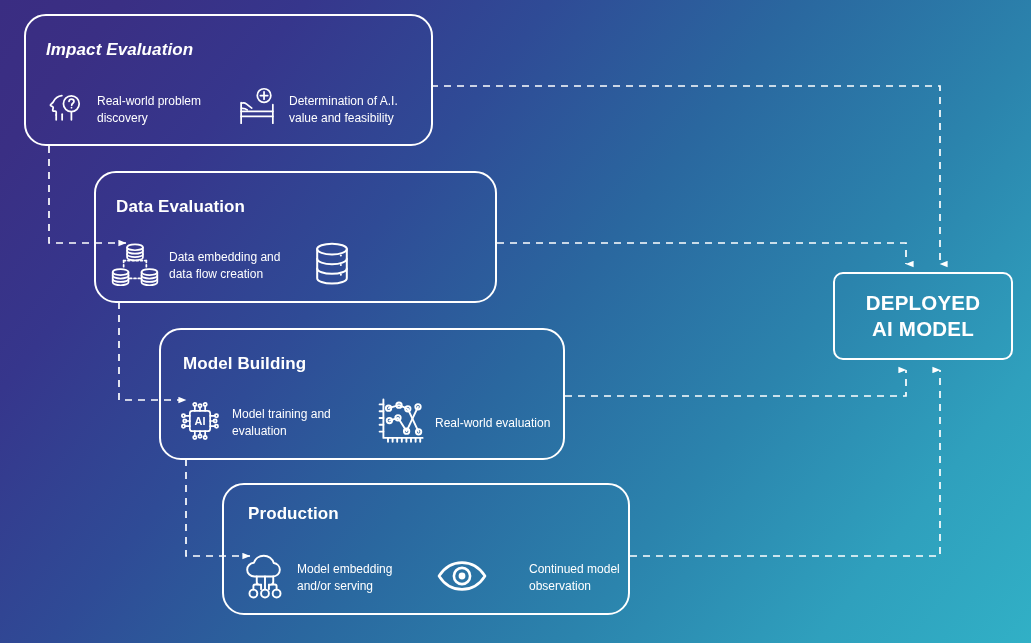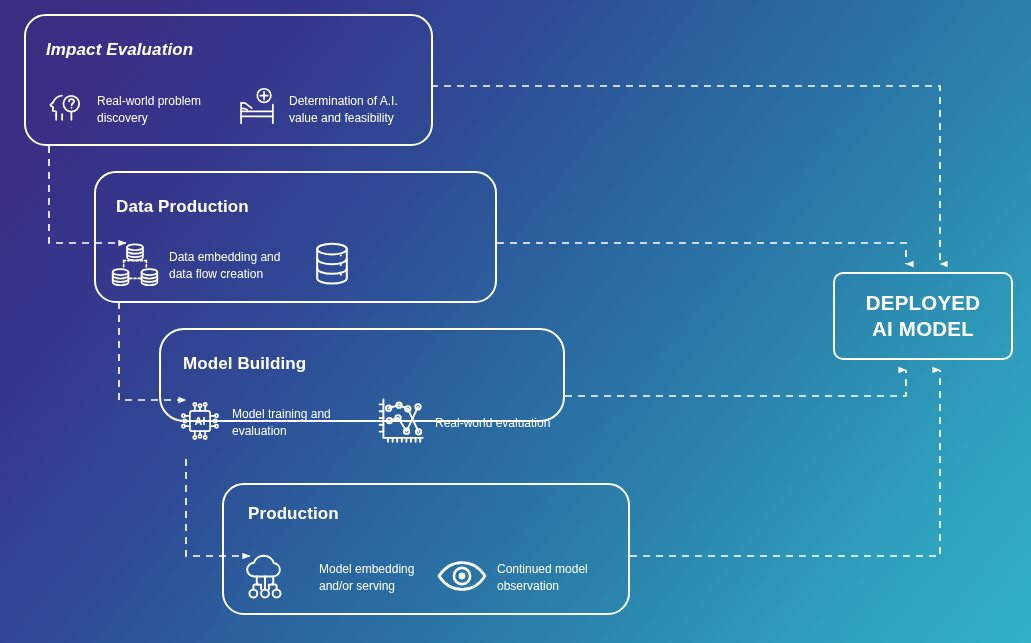--- a/index.html
+++ b/index.html
@@ -166,21 +166,21 @@
             <path d="M40.2 21.4v20.2"></path>
           </svg>
         </span>
         <span class="lbl">Determination of A.I.
 value and feasibility</span>
       </div>
     </div>
   </div>
 
   <div class="card" id="card-data" style="left:94px; top:171px; width:403px; height:132px;">
-    <div class="card-title" style="left:20px; top:24px;">Data Production</div>
+    <div class="card-title" style="left:20px; top:24px;">Data Evaluation</div>
 
     <div class="items" style="left:14px; top:64px; width:386px; height:58px;">
 
       <div class="item" style="width:200px;">
         <span class="ico">
           <svg width="50" height="50" viewBox="0 0 52 52" fill="none" stroke="#ffffff" stroke-width="1.8" stroke-linecap="round" stroke-linejoin="round">
 
             <ellipse cx="26" cy="8.6" rx="8.2" ry="3.1"></ellipse>
             <path d="M17.8 8.6v10.6c0 1.7 3.7 3.1 8.2 3.1s8.2-1.4 8.2-3.1V8.6"></path>
             <path d="M17.8 12.2c0 1.7 3.7 3.1 8.2 3.1s8.2-1.4 8.2-3.1"></path>
@@ -217,21 +217,21 @@
             <path d="M6.6 30.6c0 3.1 6.9 5.6 15.4 5.6s15.4-2.5 15.4-5.6"></path>
             <circle cx="31.2" cy="17.1" r="1.1" fill="#ffffff" stroke="none"></circle>
             <circle cx="31.2" cy="27.1" r="1.1" fill="#ffffff" stroke="none"></circle>
             <circle cx="31.2" cy="37.1" r="1.1" fill="#ffffff" stroke="none"></circle>
           </svg>
         </span>
       </div>
     </div>
   </div>
 
-  <div class="card" id="card-model" style="left:159px; top:328px; width:406px; height:94px;border-radius:25px;">
+  <div class="card" id="card-model" style="left:159px; top:328px; width:406px; height:132px;">
     <div class="card-title" style="left:22px; top:24px;">Model Building</div>
 
     <div class="items" style="left:16px; top:64px; width:388px; height:58px;">
 
       <div class="item" style="width:196px;">
         <span class="ico">
           <svg width="46" height="46" viewBox="0 0 48 48" fill="none" stroke="#ffffff" stroke-width="1.8" stroke-linecap="round" stroke-linejoin="round">
             <rect x="13.4" y="13.4" width="21.2" height="21.2" rx="2.6"></rect>
             <text x="24" y="28.2" font-family="Liberation Sans, sans-serif" font-size="11.4" font-weight="bold" fill="#ffffff" stroke="none" text-anchor="middle">AI</text>
 
@@ -296,41 +296,41 @@
         <span class="lbl">Real-world evaluation</span>
       </div>
     </div>
   </div>
 
   <div class="card" id="card-production" style="left:222px; top:483px; width:408px; height:132px;">
     <div class="card-title" style="left:24px; top:19px;">Production</div>
 
     <div class="items" style="left:18px; top:64px; width:390px; height:58px;">
 
-      <div class="item" style="width:200px;gap:22px;">
+      <div class="item" style="width:200px;">
         <span class="ico">
           <svg width="46" height="48" viewBox="0 0 48 50" fill="none" stroke="#ffffff" stroke-width="2" stroke-linecap="round" stroke-linejoin="round">
             <path d="M13 25.6c-4.2 0-7.6-3.2-7.6-7.2 0-3.8 3.1-6.9 7-7.2 1.3-4.3 5.4-7.4 10.3-7.4 5 0 9.2 3.3 10.4 7.7 3.6 0.5 6.4 3.5 6.4 7.1 0 4-3.4 7-7.6 7z"></path>
             <path d="M24 25.6v13.2"></path>
             <path d="M15.4 25.6v5.6c0 1.6 1.3 2.9 2.9 2.9h1.6"></path>
             <path d="M32.6 25.6v5.6c0 1.6-1.3 2.9-2.9 2.9h-1.6"></path>
             <path d="M19.9 34.1v4.7"></path>
             <path d="M28.1 34.1v4.7"></path>
             <circle cx="11.9" cy="43.3" r="4.1"></circle>
             <circle cx="24" cy="43.3" r="4.1"></circle>
             <circle cx="36.1" cy="43.3" r="4.1"></circle>
             <path d="M11.9 39.2v-3.6c0-1 0.8-1.8 1.8-1.8h2.4"></path>
             <path d="M36.1 39.2v-3.6c0-1-0.8-1.8-1.8-1.8h-2.4"></path>
           </svg>
         </span>
         <span class="lbl">Model embedding
 and/or serving</span>
       </div>
 
-      <div class="item" style="width:190px; margin-left:-6px;">
+      <div class="item" style="width:190px; margin-left:-6px;gap:32px;">
         <span class="ico">
           <svg width="52" height="38" viewBox="0 0 52 38" fill="none" stroke="#ffffff" stroke-width="2.6" stroke-linecap="round" stroke-linejoin="round">
             <path d="M3 19C8.6 10.2 16.6 5.6 26 5.6S43.4 10.2 49 19c-5.6 8.8-13.6 13.4-23 13.4S8.6 27.8 3 19z"></path>
             <circle cx="26" cy="19" r="8.1"></circle>
             <circle cx="26" cy="19" r="3.4" fill="#ffffff" stroke="none"></circle>
           </svg>
         </span>
         <span class="lbl">Continued model
 observation</span>
       </div>

